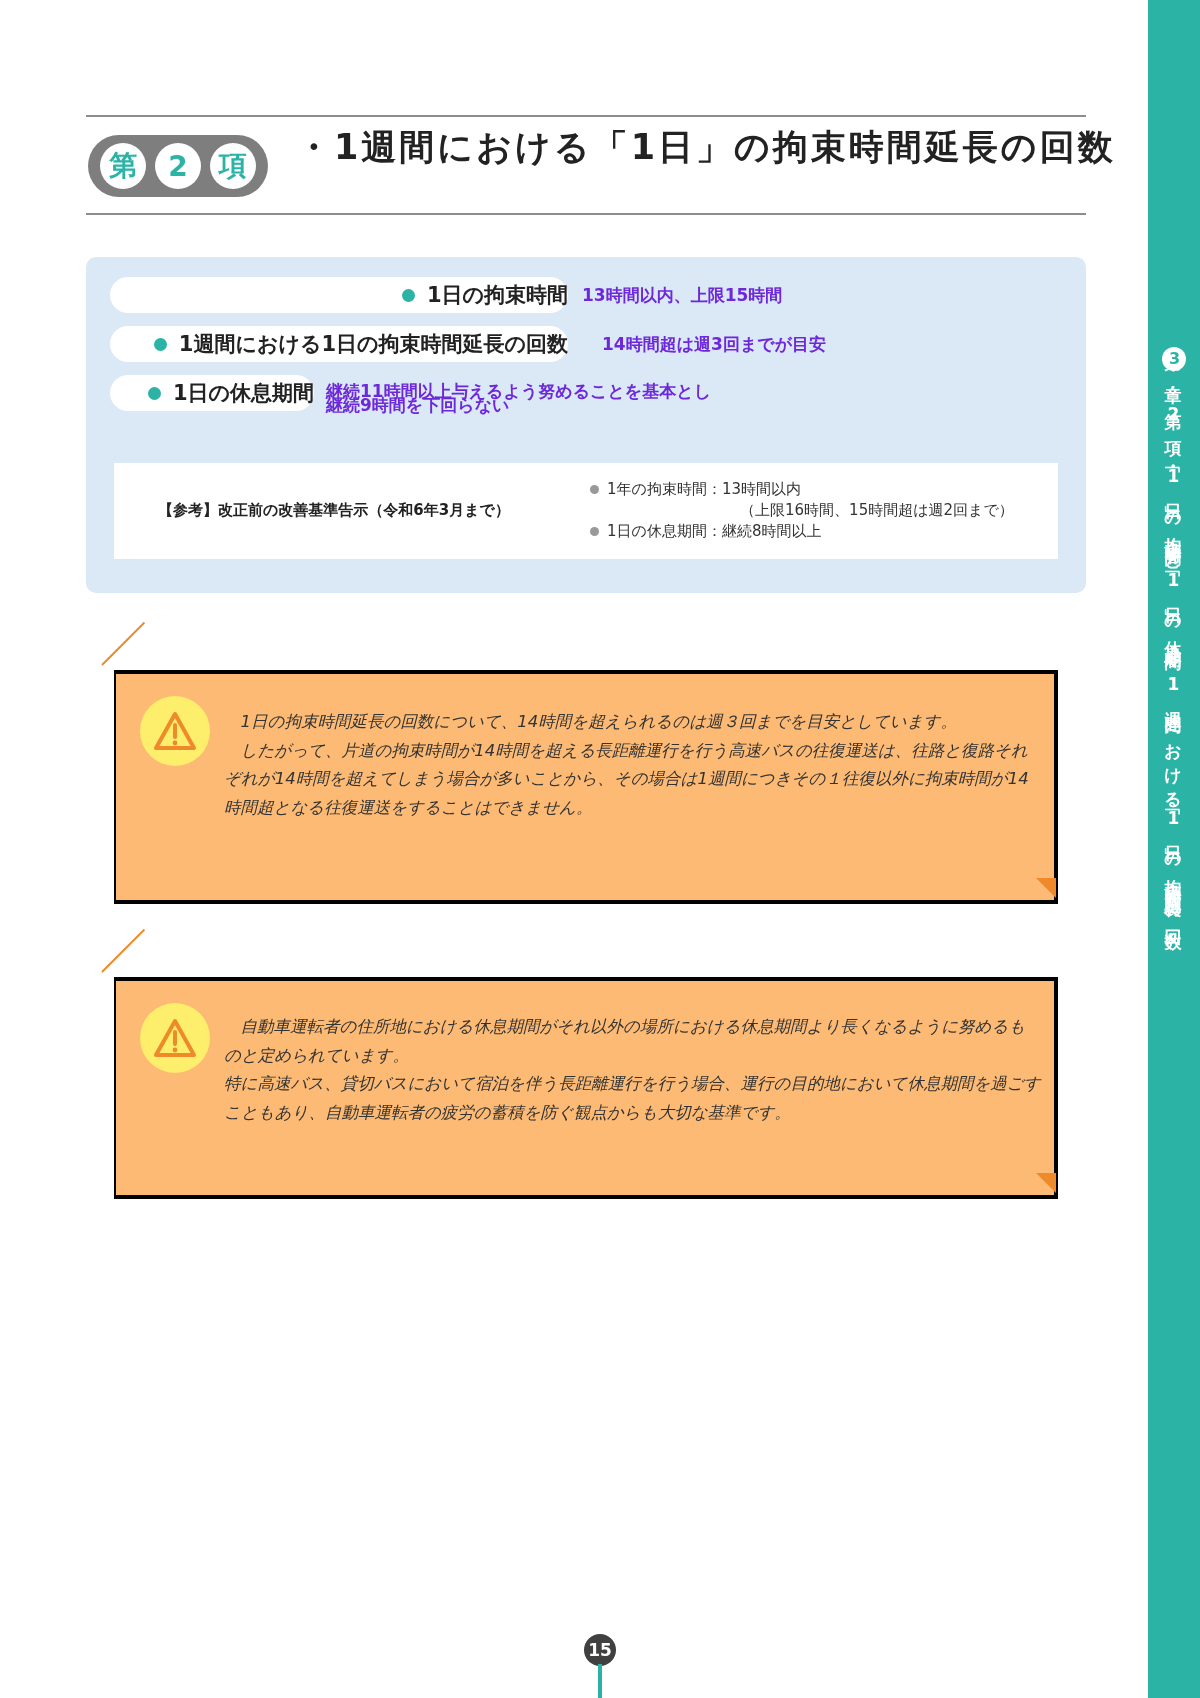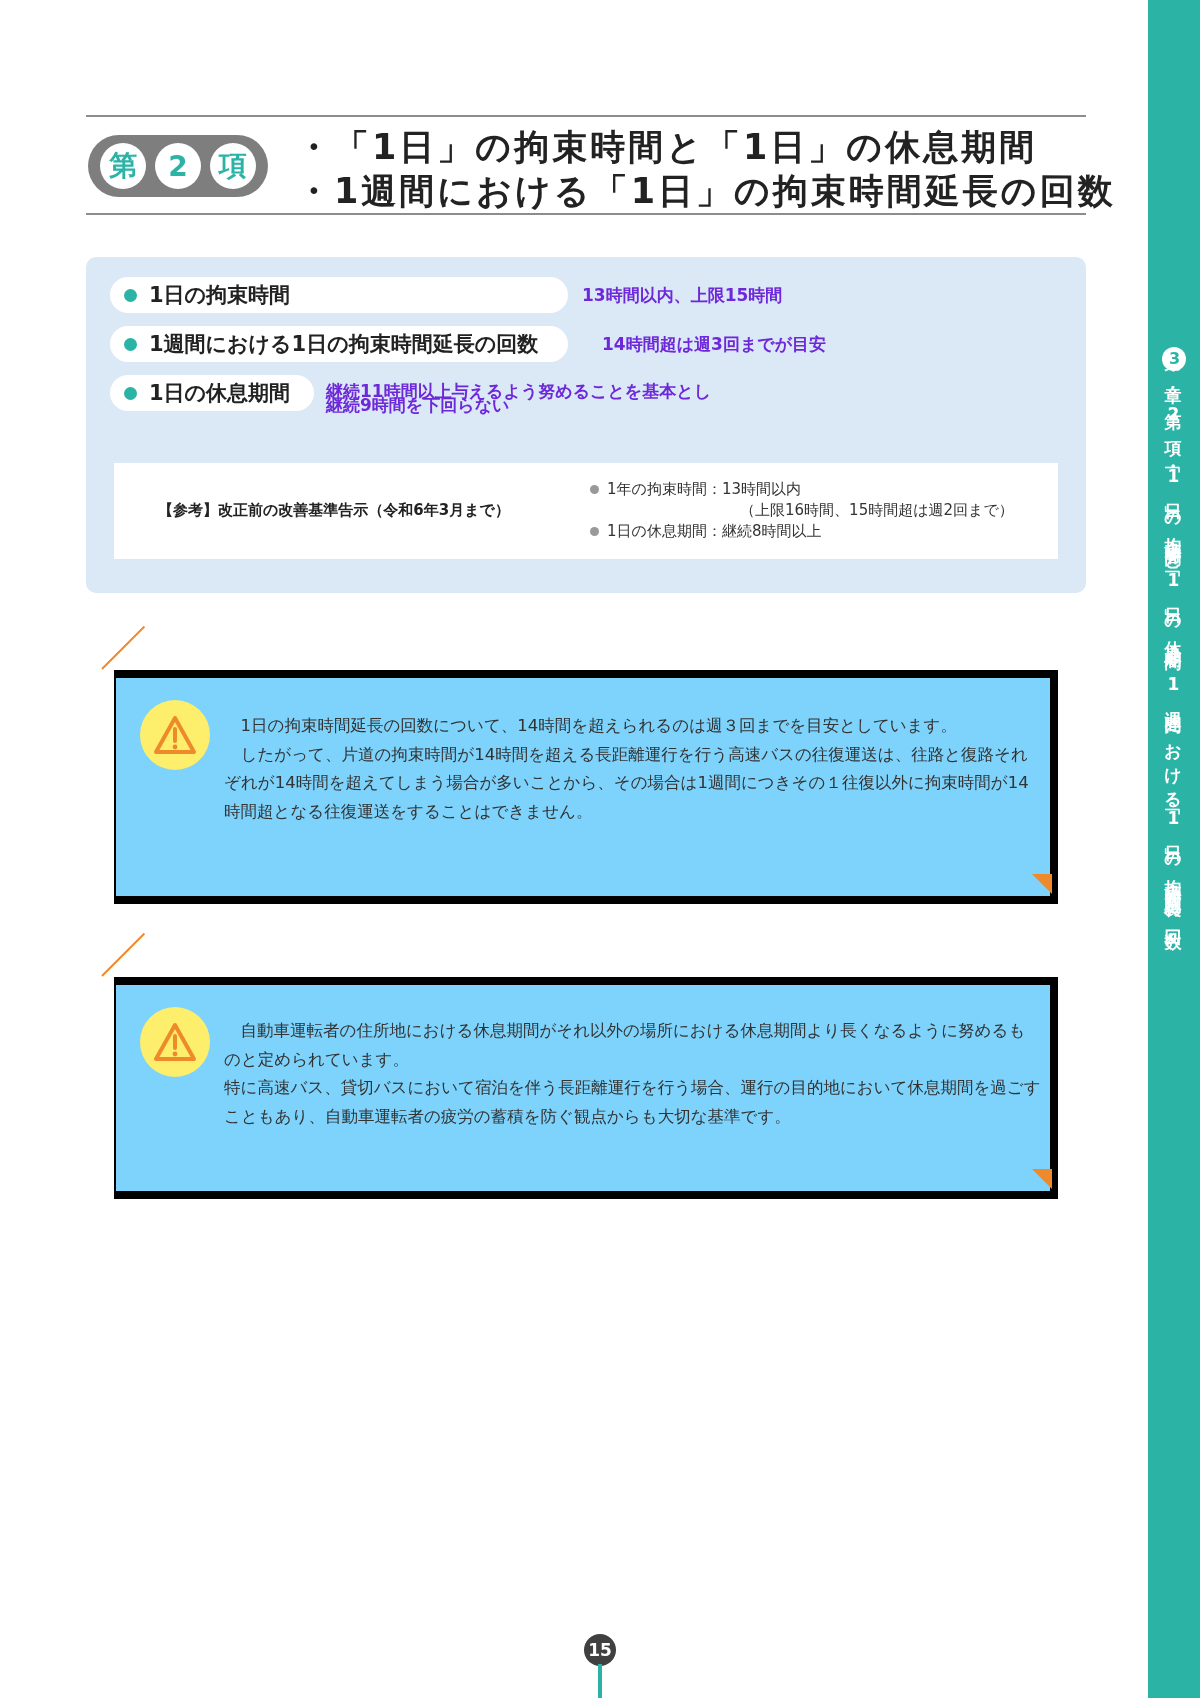--- a/index.html
+++ b/index.html
@@ -15,34 +15,34 @@
   .badge-circle { width: 46px; height: 46px; border-radius: 50%; background: #ffffff;
                   color: #2bb3a6; font-weight: bold; font-size: 28px; display: flex;
                   align-items: center; justify-content: center; }
   .title-lines { position: absolute; left: 210px; top: 8px; }
   .title-line { font-size: 35px; font-weight: bold; color: #222; letter-spacing: 3px; line-height: 44px; white-space: nowrap; }
 
   
   .summary { position: absolute; left: 86px; top: 257px; width: 1000px; height: 336px;
              background: #dbe8f6; border-radius: 10px; }
   .pill { position: absolute; left: 24px; height: 36px; background: #ffffff; border-radius: 18px;
-          display: flex; align-items: center; padding-left: 14px; }
+          display: flex; align-items: center; padding-left: 14px; justify-content: flex-end; }
   .pill .dot { width: 13px; height: 13px; border-radius: 50%; background: #2bb3a6; margin-right: 12px; flex: none; }
   .pill .pill-label { font-size: 21px; font-weight: bold; color: #222; white-space: nowrap; }
   .pill-value { position: absolute; font-size: 17px; font-weight: bold; color: #6d28d9; white-space: nowrap; line-height: 32px; }
 
   .ref-box { position: absolute; left: 28px; top: 206px; width: 944px; height: 96px; background: #ffffff; }
   .ref-title { position: absolute; left: 44px; top: 38px; font-size: 15px; font-weight: bold; color: #222; white-space: nowrap; }
   .ref-list { position: absolute; left: 476px; top: 16px; font-size: 15px; color: #333; line-height: 21px; }
   .ref-row { display: flex; align-items: center; white-space: nowrap; }
   .ref-row .gdot { width: 9px; height: 9px; border-radius: 50%; background: #999; margin-right: 8px; flex: none; }
   .ref-indent { padding-left: 150px; white-space: nowrap; }
 
   
-  .note { position: absolute; left: 114px; width: 944px; border: 8px solid #000000; border-left-width: 2px; background: #7dd3fc; }
+  .note { position: absolute; left: 114px; width: 944px; border: 4px solid #000000; border-left-width: 2px; background: #fdba74; font-style: italic; }
   .note .fold-line { position: absolute; left: -14px; top: -10px; width: 60px; height: 2px; background: #ef8a2c;
                      transform: rotate(-45deg); transform-origin: left center; }
   .note .corner-fill { position: absolute; right: -2px; bottom: 0; width: 0; height: 0;
                        border-top: 20px solid #ef8a2c; border-left: 20px solid transparent; transform: translateY(-2px); }
   .warn-circle { position: absolute; left: 24px; top: 22px; width: 70px; height: 70px; border-radius: 50%;
                  background: #fdee6c; display: flex; align-items: center; justify-content: center; }
   .note-text { position: absolute; left: 108px; top: 32px; width: 818px; font-size: 16.5px; color: #333; line-height: 28.5px; }
   .note-text p { margin: 0; }
   .indent { text-indent: 1em; }
 
@@ -61,21 +61,20 @@
 </head>
 <body>
 
 <div class="header">
   <div class="section-badge">
     <span class="badge-circle">第</span>
     <span class="badge-circle">2</span>
     <span class="badge-circle">項</span>
   </div>
   <div class="title-lines">
-    <div class="title-line">・「1日」の拘束時間と「1日」の休息期間</div>
     <div class="title-line">・1週間における「1日」の拘束時間延長の回数</div>
   </div>
 </div>
 
 <div class="summary">
   <div class="pill" style="top:20px; width:458px;">
     <span class="dot"></span>
     <span class="pill-label">1日の拘束時間</span>
   </div>
   <div class="pill-value" style="left:496px; top:22px;">13時間以内、上限15時間</div>

